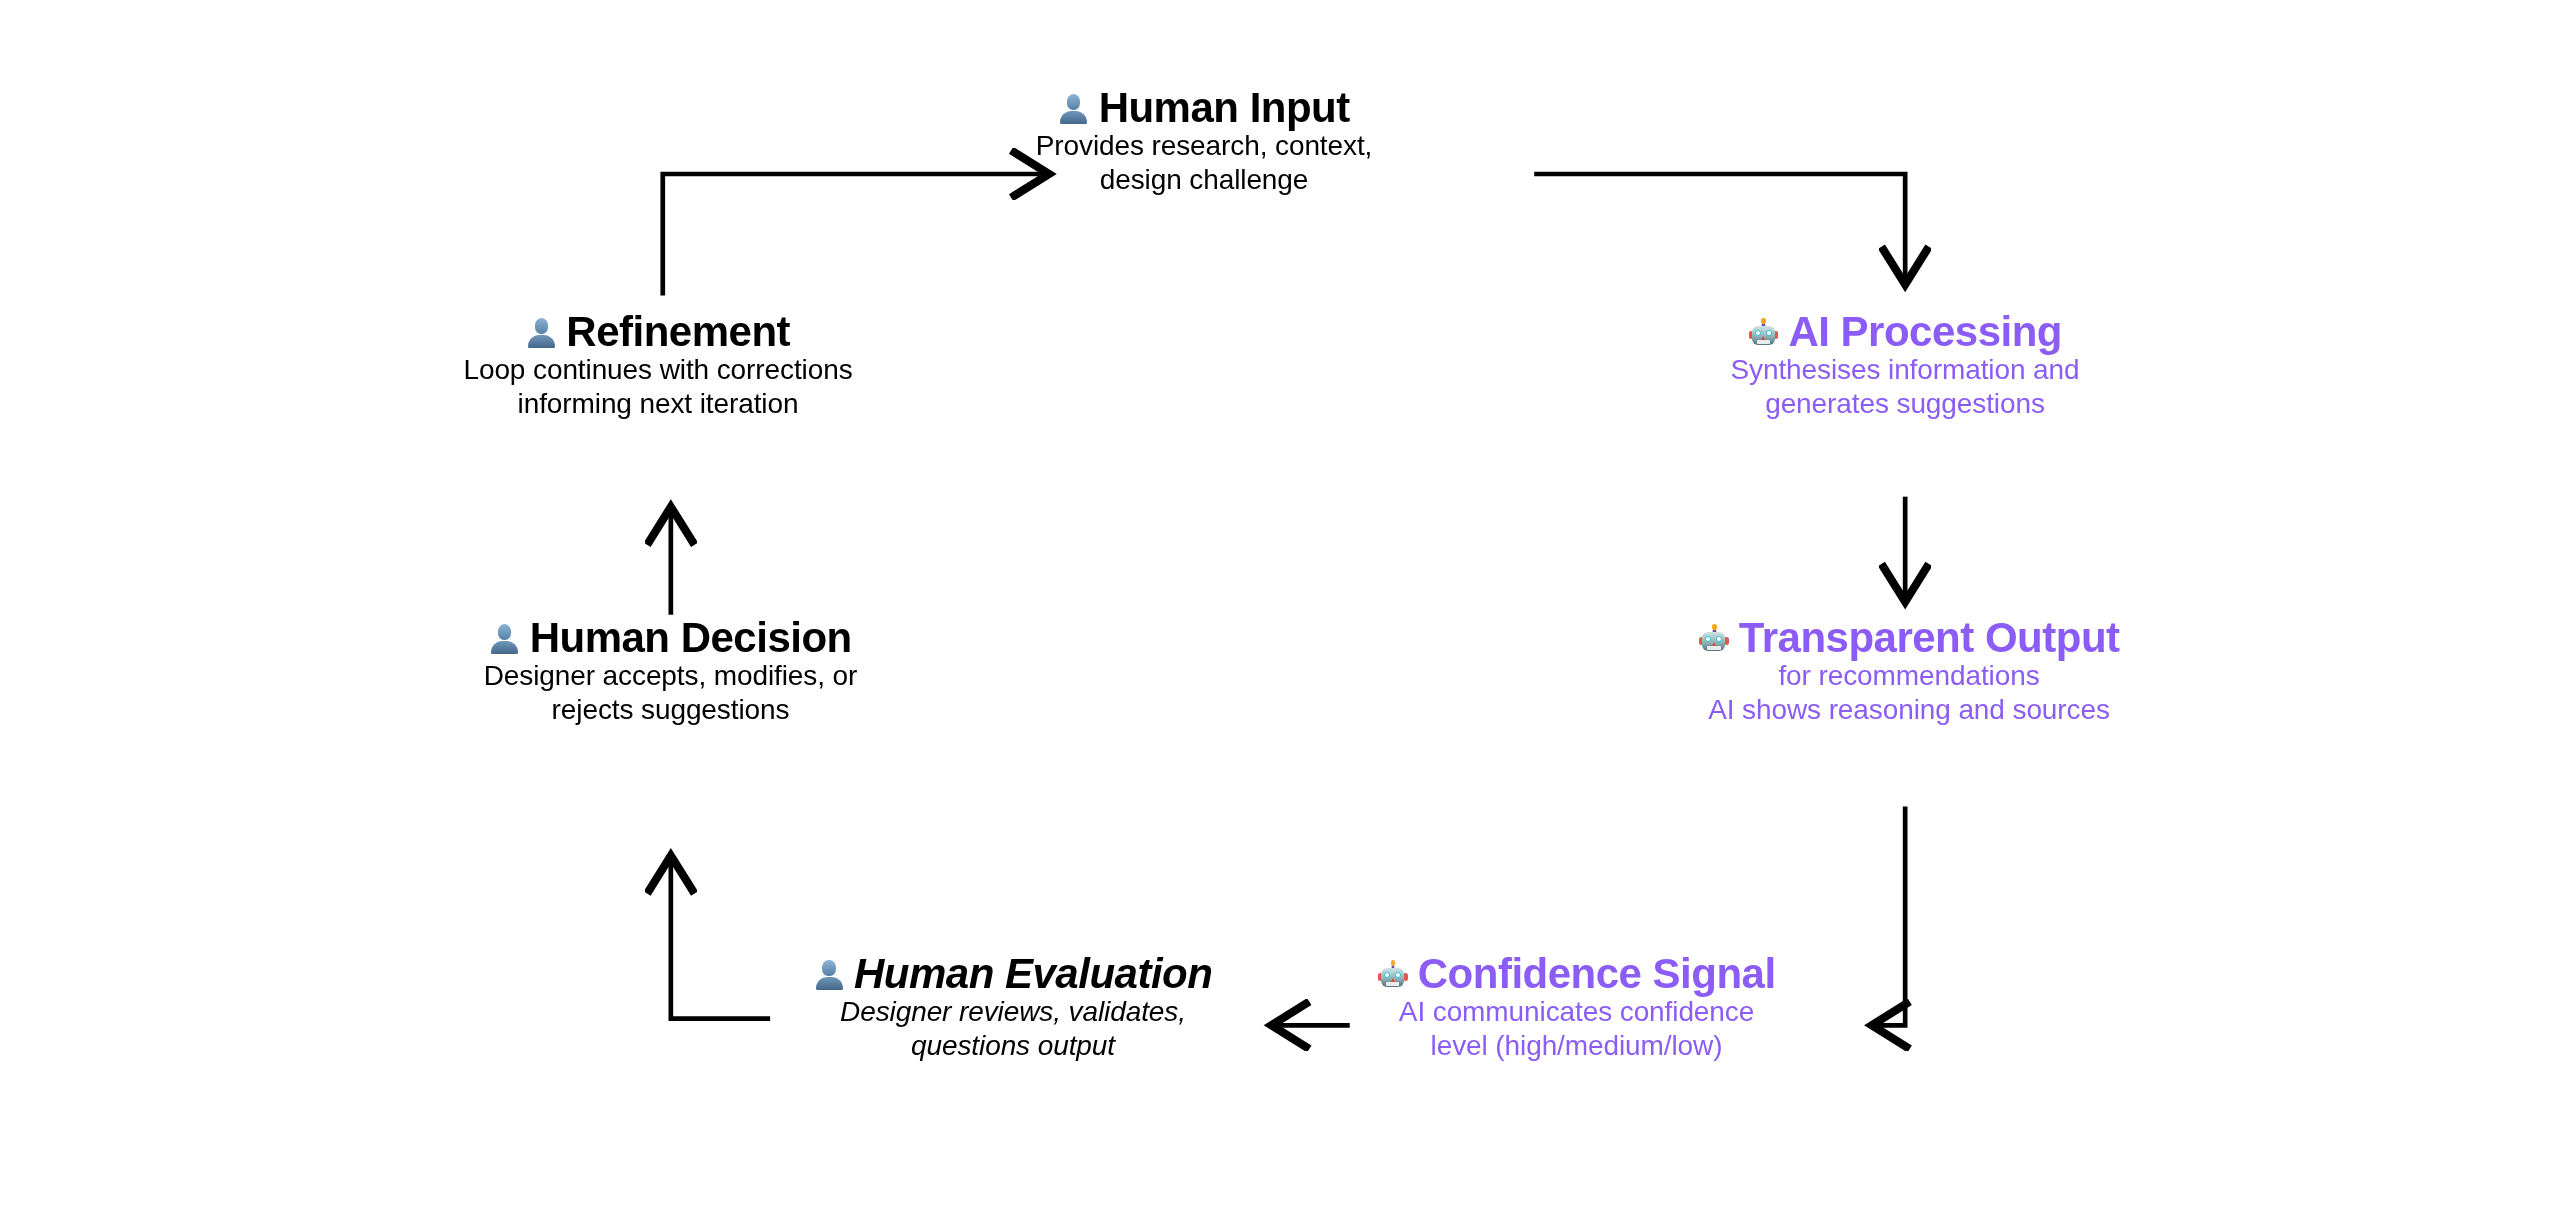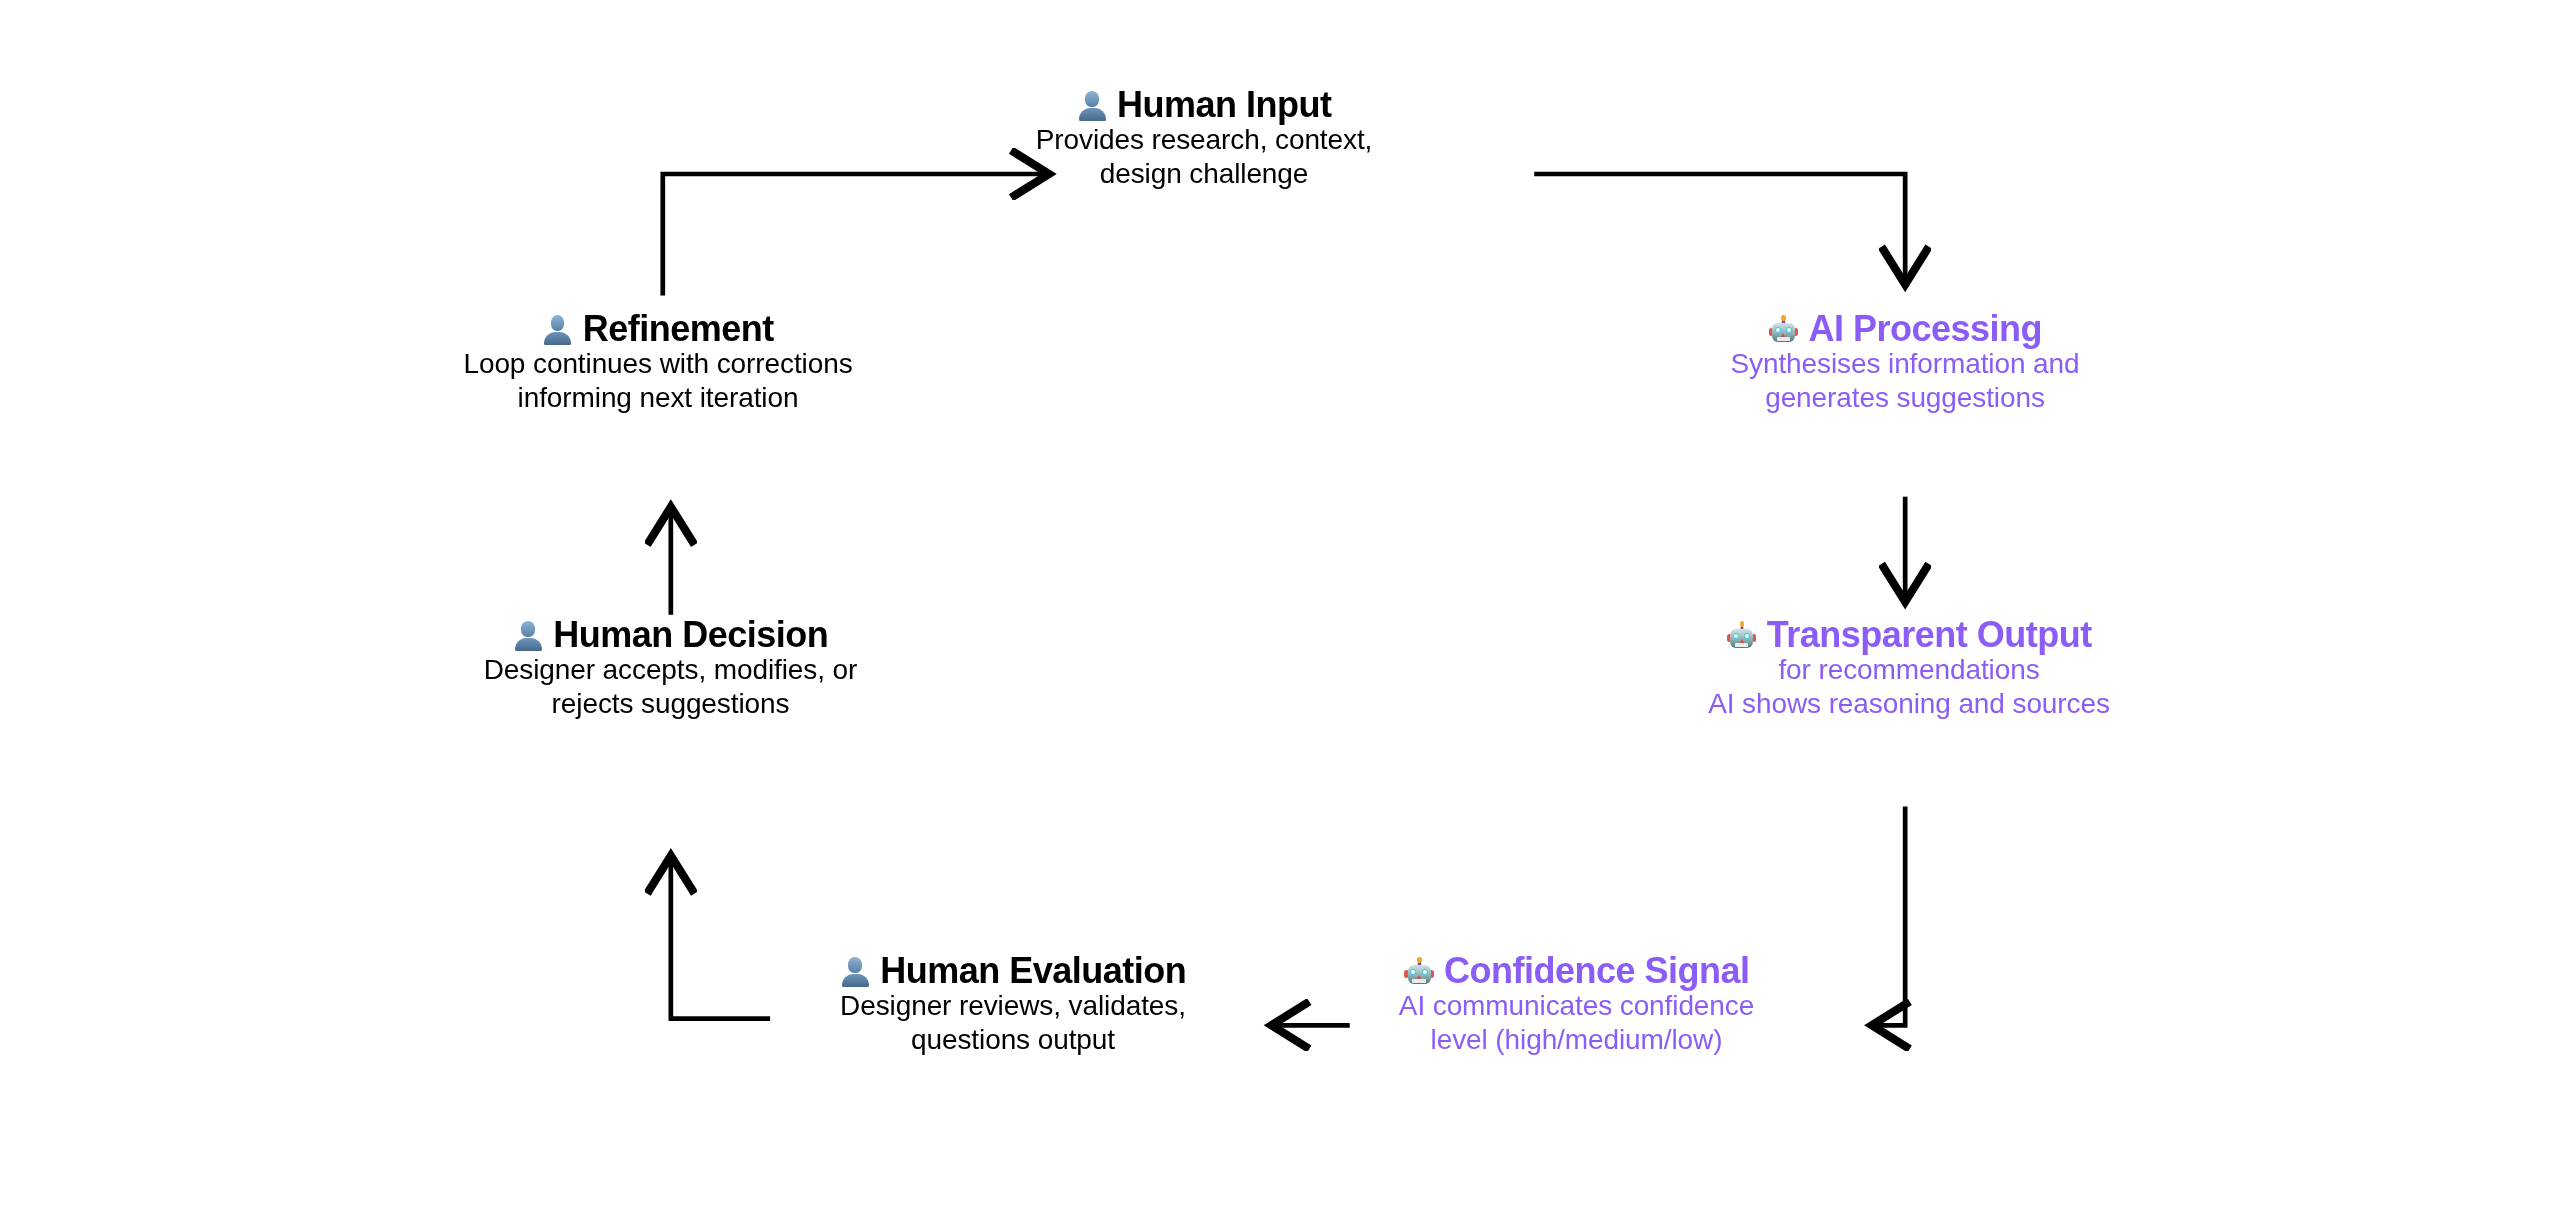--- a/index.html
+++ b/index.html
@@ -45,21 +45,21 @@
     pointer-events: none;
   }
 
   
   .node {
     position: absolute;
     text-align: center;
     line-height: 1.0;
   }
   .node-title {
-    font-size: 36px;
+    font-size: 42px;
     font-weight: bold;
     letter-spacing: -0.5px;
     white-space: nowrap;
     display: flex;
     align-items: center;
     justify-content: center;
     gap: 9.4px;
   }
   .node-title .emoji {
     font-size: 35px;
@@ -78,21 +78,21 @@
   .human .node-desc { color: #000000; }
 
   .ai .node-title,
   .ai .node-desc { color: #8b5cf6; }
 
   
   #node-human-input     { left: 976px; top: 87px;  width: 456px; }
   #node-ai-processing   { left: 1677px; top: 311px;  width: 456px; }
   #node-transparent     { left: 1674px; top: 617px;  width: 470px; }
   #node-confidence      { left: 1355px; top: 953px; width: 443px; }
-  #node-human-eval      { left: 785px; top: 953px; width: 456px; }
+  #node-human-eval      { left: 785px; top: 953px; width: 456px; font-style: italic; }
   #node-human-decision  { left: 439px;  top: 617px;  width: 463px; }
   #node-refinement      { left: 423px;  top: 311px;  width: 470px; }
 
   
   .emoji-bust {
     width: 31px; height: 31px;
     position: relative;
     display: inline-block;
     vertical-align: -4px;
   }

